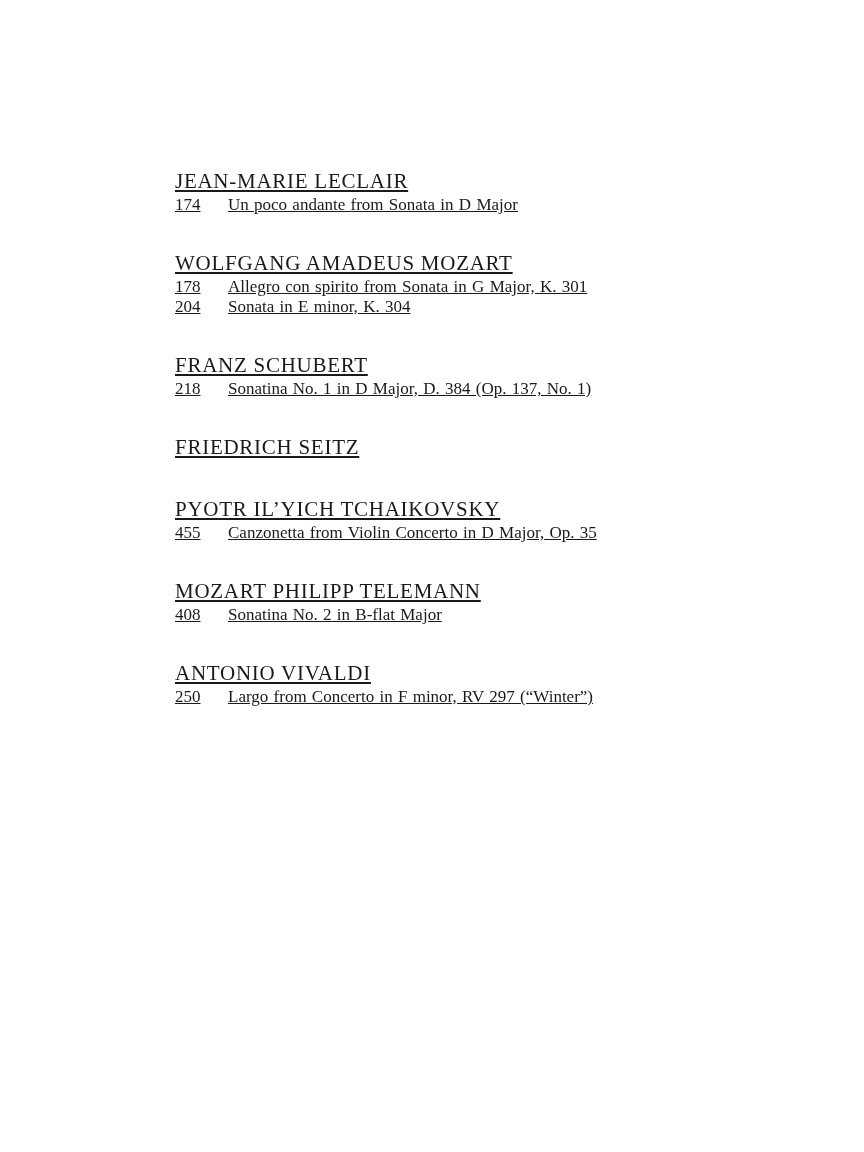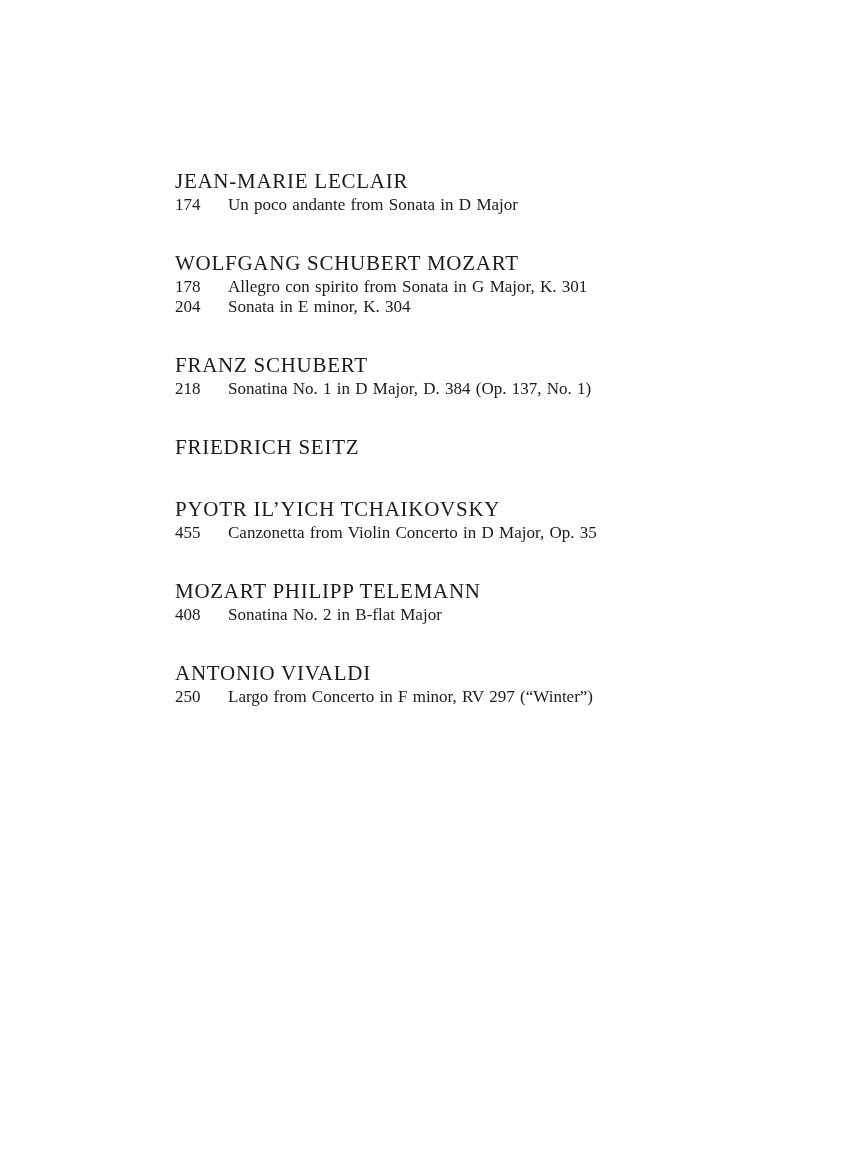--- a/index.html
+++ b/index.html
@@ -10,20 +10,21 @@
   .page {
     position: relative;
     width: 864px;
     height: 1152px;
     background: #ffffff;
     overflow: hidden;
     font-family: "Liberation Serif", "DejaVu Serif", serif;
     color: #1a1a1a;
     box-sizing: border-box;
     padding: 167px 80px 0 175px;
+    text-decoration: underline;
   }
   .toc-section {
     margin: 0 0 34px 0;
   }
   .composer {
     margin: 0;
     font-size: 21px;
     line-height: 28px;
     font-weight: normal;
     letter-spacing: 0.035em;
@@ -51,21 +52,21 @@
 
   <section class="toc-section">
     <h2 class="composer">JEAN-MARIE LECLAIR</h2>
     <div class="entry">
       <span class="pg">174</span>
       <span class="title">Un poco andante from Sonata in D Major</span>
     </div>
   </section>
 
   <section class="toc-section">
-    <h2 class="composer">WOLFGANG SCHUBERT MOZART</h2>
+    <h2 class="composer">WOLFGANG AMADEUS MOZART</h2>
     <div class="entry">
       <span class="pg">178</span>
       <span class="title">Allegro con spirito from Sonata in G Major, K. 301</span>
     </div>
     <div class="entry">
       <span class="pg">204</span>
       <span class="title">Sonata in E minor, K. 304</span>
     </div>
   </section>
 

